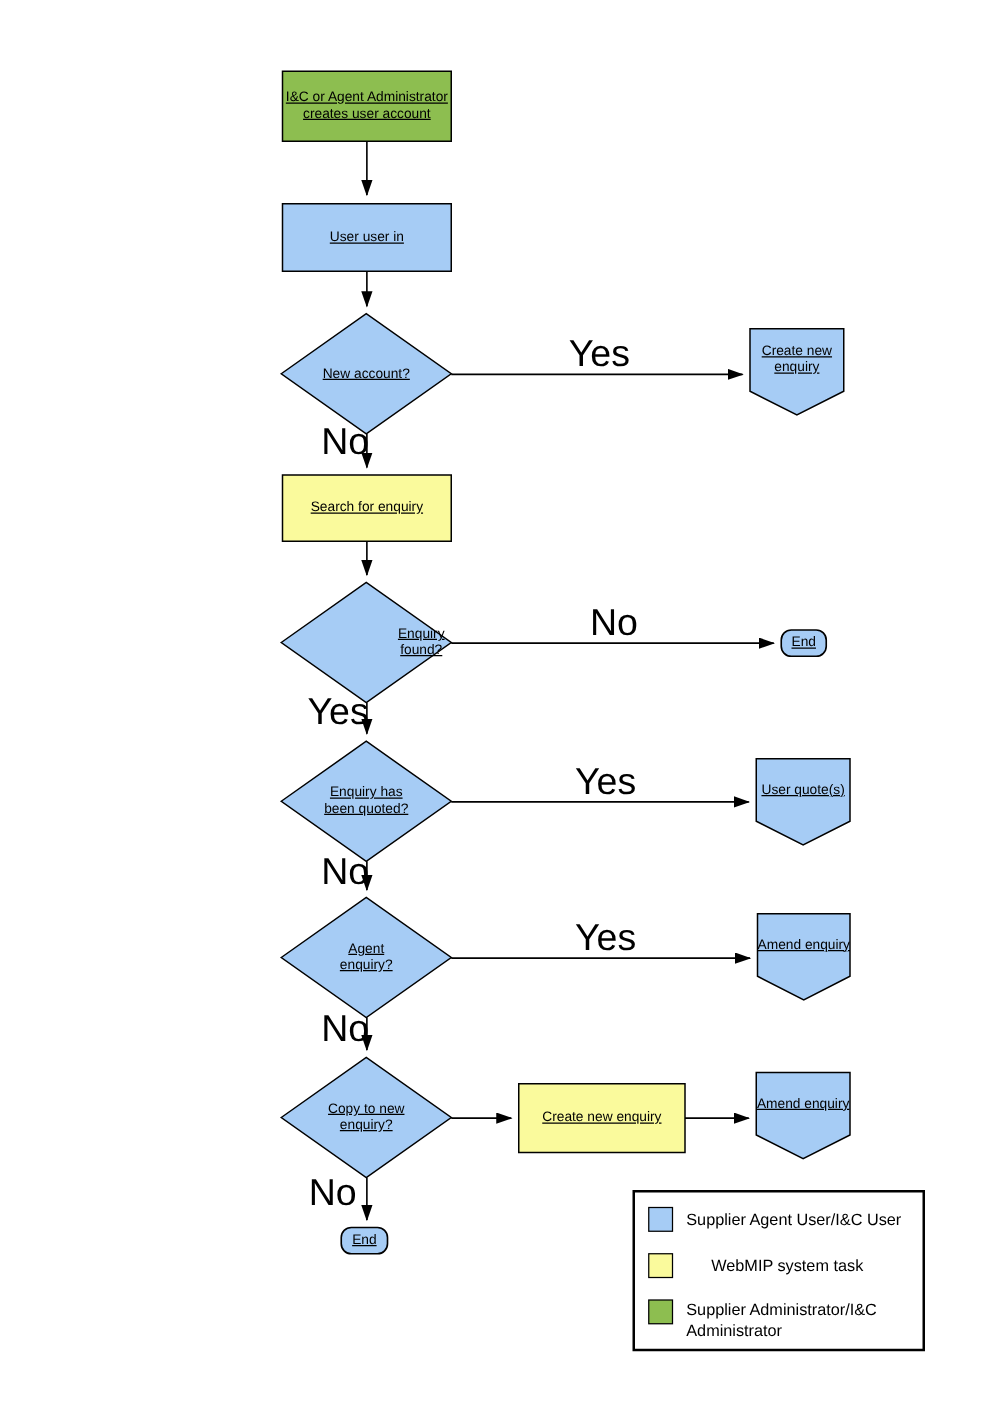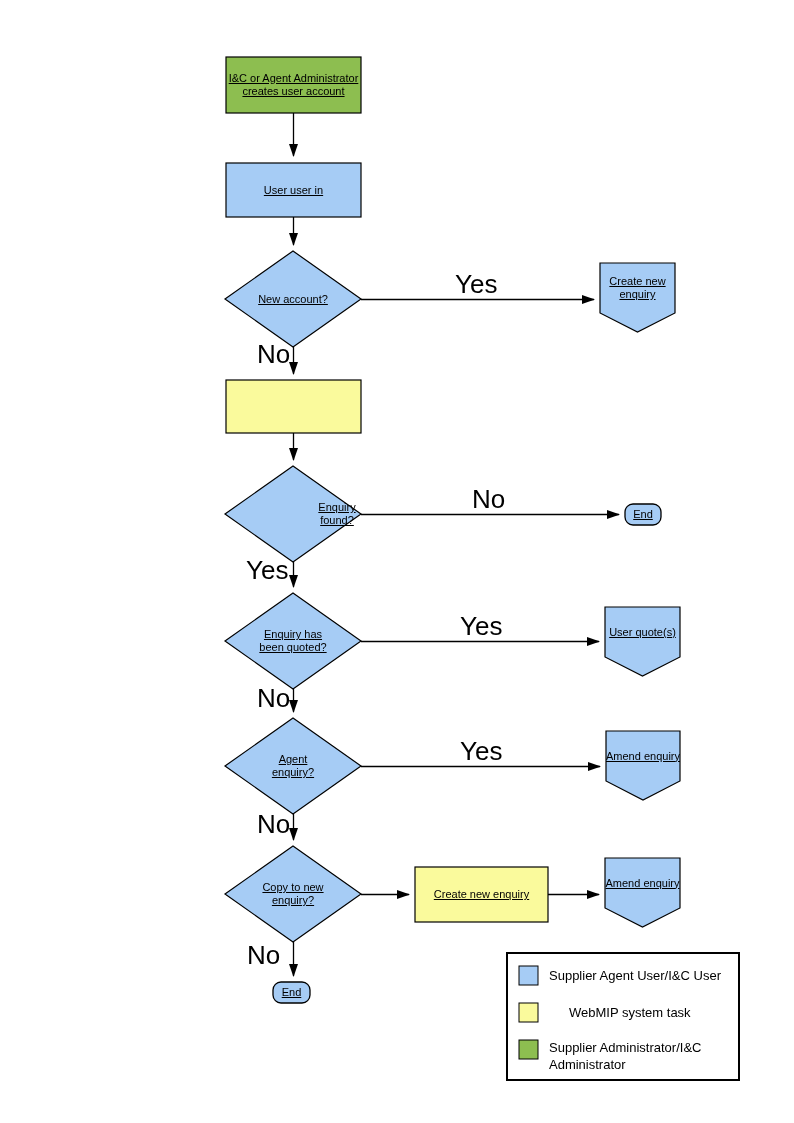--- a/index.html
+++ b/index.html
@@ -1,21 +1,21 @@
 <!DOCTYPE html>
 <html><head>
 <meta charset="utf-8">
 <style>
   html,body{margin:0;padding:0;background:#ffffff;}
   #page{position:relative;width:794px;height:1123px;background:#ffffff;overflow:hidden;
         font-family:"Liberation Sans", sans-serif;color:#000;}
   #shapes{position:absolute;left:0;top:0;}
   .lbl{position:absolute;display:flex;align-items:center;justify-content:center;
        text-align:center;font-size:11px;line-height:13px;color:#000;text-decoration:underline;}
-  .branch{position:absolute;font-size:26px;line-height:28px;color:#000;
+  .branch{position:absolute;font-size:30px;line-height:28px;color:#000;
           font-family:"Liberation Sans", sans-serif;}
   .legend-lbl{position:absolute;display:flex;align-items:center;text-align:left;
               font-size:13px;line-height:17px;color:#000;justify-content:flex-start;}
 </style>
 </head>
 <body>
 
 <div id="page">
 
   <svg id="shapes" width="794" height="1123" viewBox="0 0 794 1123">
@@ -61,20 +61,21 @@
     <rect x="507" y="953" width="232" height="127" stroke="#000" stroke-width="2" fill="#FFFFFF"></rect>
     <rect x="519" y="966" width="19" height="19" stroke="#000" stroke-width="1" fill="#A6CCF5"></rect>
     <rect x="519" y="1003" width="19" height="19" stroke="#000" stroke-width="1" fill="#FAFA9C"></rect>
     <rect x="519" y="1040" width="19" height="19" stroke="#000" stroke-width="1" fill="#8DBE50"></rect>
   </svg>
 
   <div class="lbl" style="left:224px;top:57px;width:139px;height:56px;">I&amp;C or Agent Administrator creates user account</div>
   <div class="lbl" style="left:226px;top:163px;width:135px;height:54px;">User user in</div>
   <div class="lbl" style="left:250px;top:275px;width:86px;height:48px;">New account?</div>
   <div class="lbl" style="left:605px;top:263px;width:65px;height:50px;">Create new enquiry</div>
+  <div class="lbl" style="left:226px;top:380px;width:135px;height:53px;">Search for enquiry</div>
   <div class="lbl" style="left:268px;top:490px;width:50px;height:48px;margin-left:44px;">Enquiry found?</div>
   <div class="lbl" style="left:625px;top:504px;width:36px;height:21px;">End</div>
   <div class="lbl" style="left:258px;top:617px;width:70px;height:48px;">Enquiry has been quoted?</div>
   <div class="lbl" style="left:605px;top:607px;width:75px;height:50px;">User quote(s)</div>
   <div class="lbl" style="left:264px;top:742px;width:58px;height:48px;">Agent enquiry?</div>
   <div class="lbl" style="left:606px;top:731px;width:74px;height:50px;">Amend enquiry</div>
   <div class="lbl" style="left:258px;top:870px;width:70px;height:48px;">Copy to new enquiry?</div>
   <div class="lbl" style="left:415px;top:867px;width:133px;height:55px;">Create new enquiry</div>
   <div class="lbl" style="left:605px;top:858px;width:75px;height:50px;">Amend enquiry</div>
   <div class="lbl" style="left:273px;top:982px;width:37px;height:21px;">End</div>

